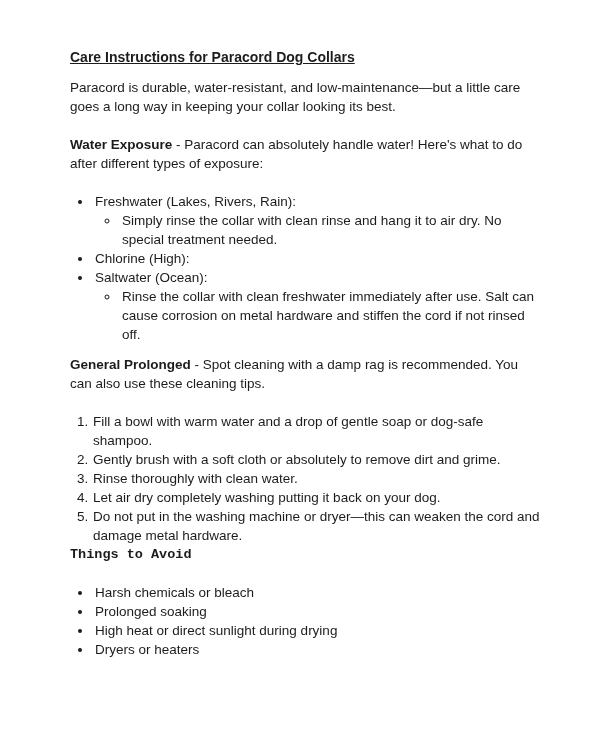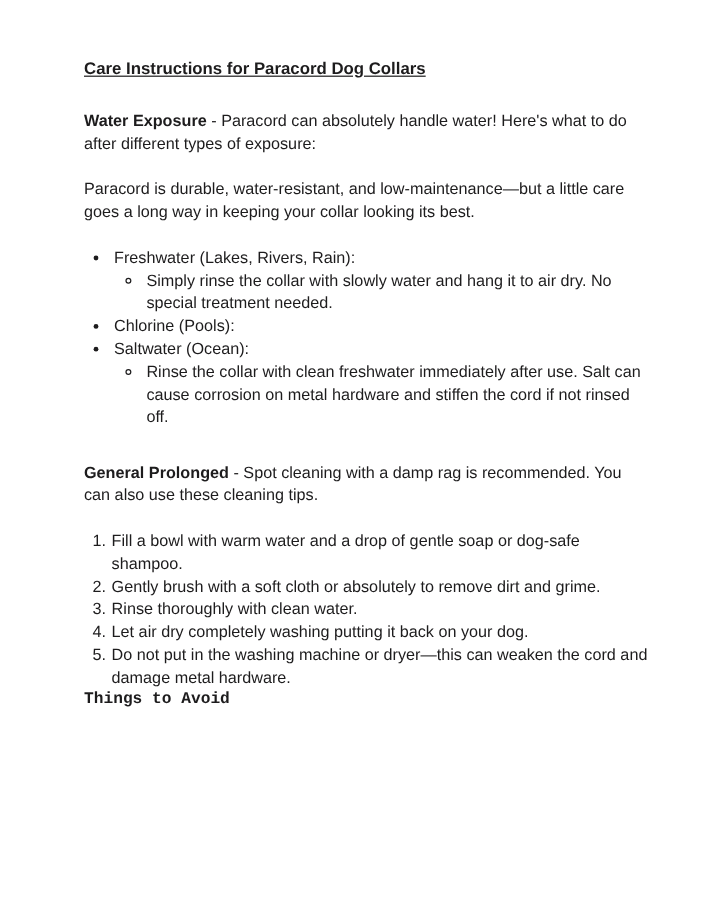--- a/index.html
+++ b/index.html
@@ -18,28 +18,28 @@
   .page {
     width: 600px; height: 750px;
     padding: 48px 58px 0 70px;
   }
   .content { width: 472px; }
   .doc-title {
     font-size: 14px;
     font-weight: bold;
     text-decoration: underline;
     line-height: 19px;
-    margin-bottom: 24px;
+    margin-bottom: 11px;
   }
   p.block { margin-bottom: 19px; }
   .bold { font-weight: bold; }
   ul.l1 {
     list-style: disc;
     padding-left: 23px;
-    margin-bottom: 27px;
+    margin-bottom: 11px;
   }
   ul.l1 > li { padding-left: 2px; }
   ul.l2 {
     list-style: circle;
     padding-left: 25px;
   }
   ul.l2 > li { padding-left: 2px; }
   ol.steps {
     list-style: decimal;
     padding-left: 22px;
@@ -54,33 +54,33 @@
   ul.avoid > li { padding-left: 2px; }
 </style>
 </head>
 <body>
 
 <div class="page">
   <div class="content">
 
     <h1 class="doc-title">Care Instructions for Paracord Dog Collars</h1>
 
+    <p class="block">Paracord is durable, water-resistant, and low-maintenance—but a little care goes a long way in keeping your collar looking its best.</p>
+
     <p class="block"><span class="bold">Water Exposure</span><span> - Paracord can absolutely handle water! Here's what to do after different types of exposure:</span></p>
-
-    <p class="block">Paracord is durable, water-resistant, and low-maintenance—but a little care goes a long way in keeping your collar looking its best.</p>
 
     <ul class="l1">
       <li>
         <span>Freshwater (Lakes, Rivers, Rain):</span>
         <ul class="l2">
-          <li>Simply rinse the collar with slowly water and hang it to air dry. No special treatment needed.</li>
+          <li>Simply rinse the collar with clean rinse and hang it to air dry. No special treatment needed.</li>
         </ul>
       </li>
       <li>
-        <span>Chlorine (Pools):</span>
+        <span>Chlorine (High):</span>
       </li>
       <li>
         <span>Saltwater (Ocean):</span>
         <ul class="l2">
           <li>Rinse the collar with clean freshwater immediately after use. Salt can cause corrosion on metal hardware and stiffen the cord if not rinsed off.</li>
         </ul>
       </li>
     </ul>
 
     <p class="block"><span class="bold">General Prolonged</span><span> - Spot cleaning with a damp rag is recommended. You can also use these cleaning tips.</span></p>
@@ -88,15 +88,21 @@
     <ol class="steps">
       <li>Fill a bowl with warm water and a drop of gentle soap or dog-safe shampoo.</li>
       <li>Gently brush with a soft cloth or absolutely to remove dirt and grime.</li>
       <li>Rinse thoroughly with clean water.</li>
       <li>Let air dry completely washing putting it back on your dog.</li>
       <li>Do not put in the washing machine or dryer—this can weaken the cord and damage metal hardware.</li>
     </ol>
 
     <p class="block subhead bold">Things to Avoid</p>
 
+    <ul class="avoid">
+      <li>Harsh chemicals or bleach</li>
+      <li>Prolonged soaking</li>
+      <li>High heat or direct sunlight during drying</li>
+      <li>Dryers or heaters</li>
+    </ul>
 
   </div>
 </div>
 
 </body></html>

